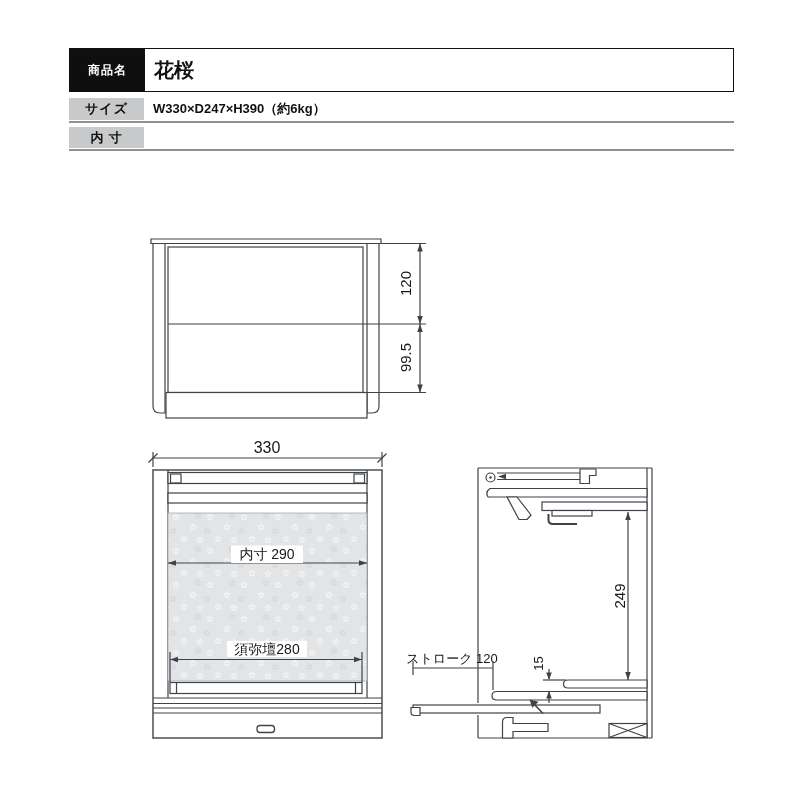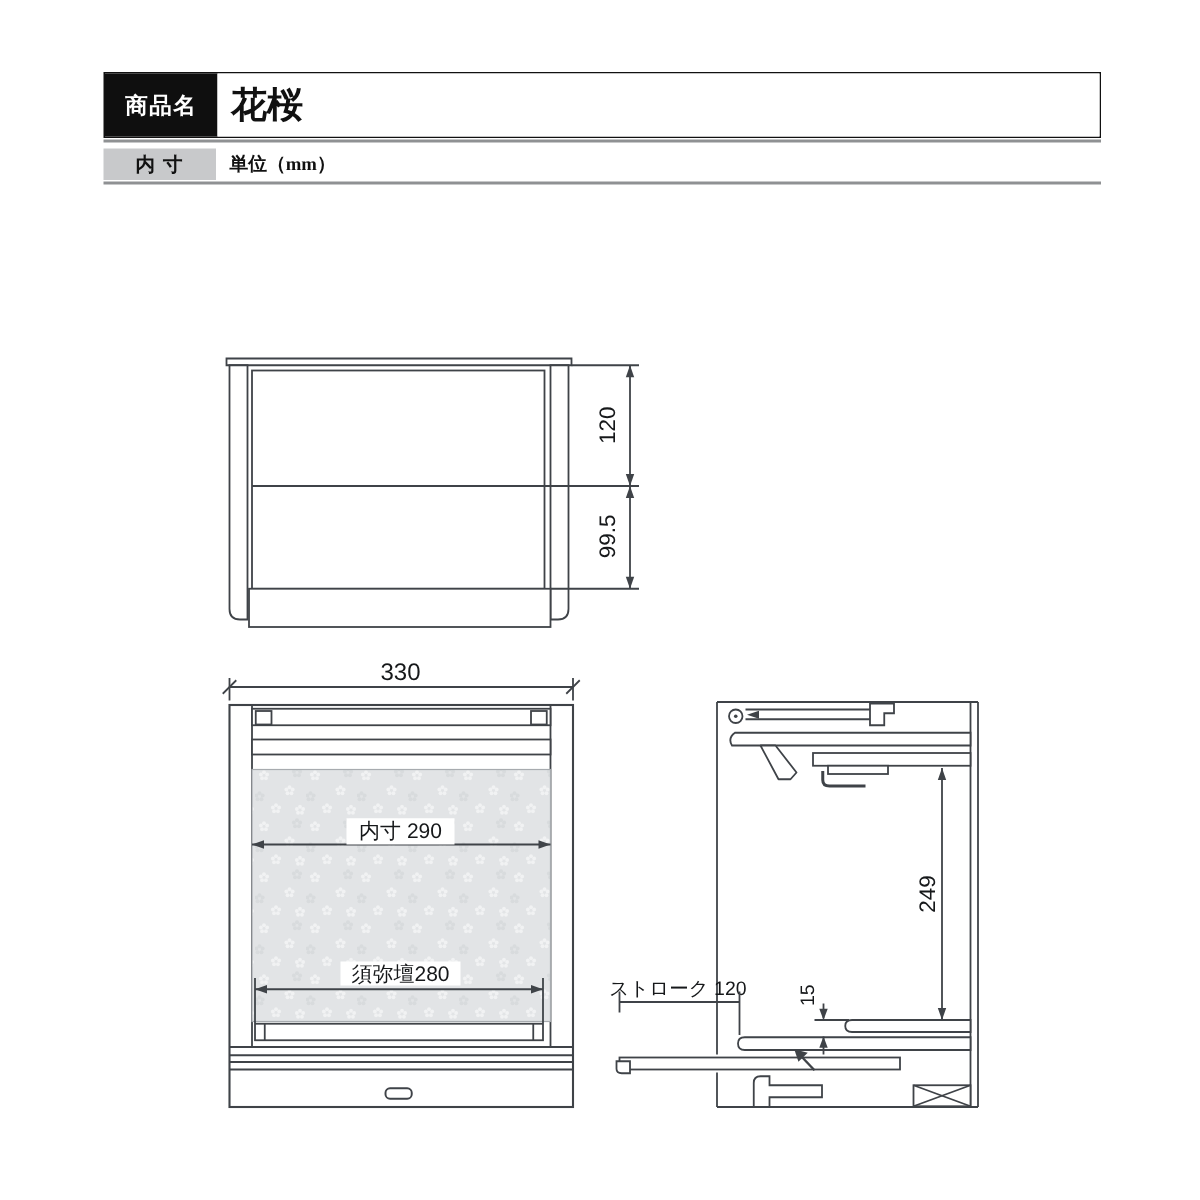--- a/index.html
+++ b/index.html
@@ -3,44 +3,47 @@
 <meta charset="utf-8">
 <style>
   html,body{margin:0;padding:0;background:#ffffff;}
   body{width:800px;height:800px;position:relative;overflow:hidden;
        font-family:"Liberation Sans","DejaVu Sans",sans-serif;color:#111;}
   .spec-table{position:absolute;left:69px;top:48px;width:665px;}
   .row{display:flex;}
   .row-product{height:44px;border:1.5px solid #111;box-sizing:border-box;}
   .cell-label{width:75px;flex:0 0 75px;display:flex;align-items:center;justify-content:center;
               font-weight:bold;letter-spacing:1px;}
-  .row-product .cell-label{background:#0f0f0f;color:#fff;font-size:15px;height:100%;}
+  .row-product .cell-label{background:#0f0f0f;color:#fff;font-size:12px;height:100%;}
   .cell-value{flex:1;display:flex;align-items:center;padding-left:9px;}
-  .row-product .cell-value{font-size:24px;font-weight:bold;background:#fff;}
+  .row-product .cell-value{font-size:20px;font-weight:bold;background:#fff;}
   .row-sub{height:22px;margin-top:6px;}
   .row-sub .cell-label{background:#c8c9cb;color:#111;font-size:13px;}
   .row-sub .cell-value{font-size:13px;font-weight:bold;}
   .row-sub2{height:21px;margin-top:4px;font-family:Liberation Serif, serif;}
   .row-sub2 .cell-value{font-size:12.5px;}
   .rule{height:2px;background:#8f9193;margin-top:1px;}
   svg text{font-family:"Liberation Sans","DejaVu Sans",sans-serif;fill:#16181a;}
   svg{position:absolute;left:0;top:0;}
 </style>
 </head>
 <body>
 
 <div class="spec-table">
   <div class="row row-product">
     <div class="cell-label">商品名</div>
     <div class="cell-value">花桜</div>
   </div>
+  <div class="row row-sub">
+    <div class="cell-label">サイズ</div>
+    <div class="cell-value">W330×D247×H390（約6kg）</div>
+  </div>
   <div class="rule"></div>
   <div class="row row-sub row-sub2">
     <div class="cell-label">内 寸</div>
-    <div class="cell-value">単位（mm）</div>
   </div>
   <div class="rule"></div>
 </div>
 
 <svg width="800" height="800" viewBox="0 0 800 800">
   <defs>
     <g id="flw">
       <circle cx="0" cy="-2.2" r="1.3"></circle>
         <circle cx="2.1" cy="-0.7" r="1.3"></circle>
       <circle cx="1.3" cy="1.8" r="1.3"></circle>

